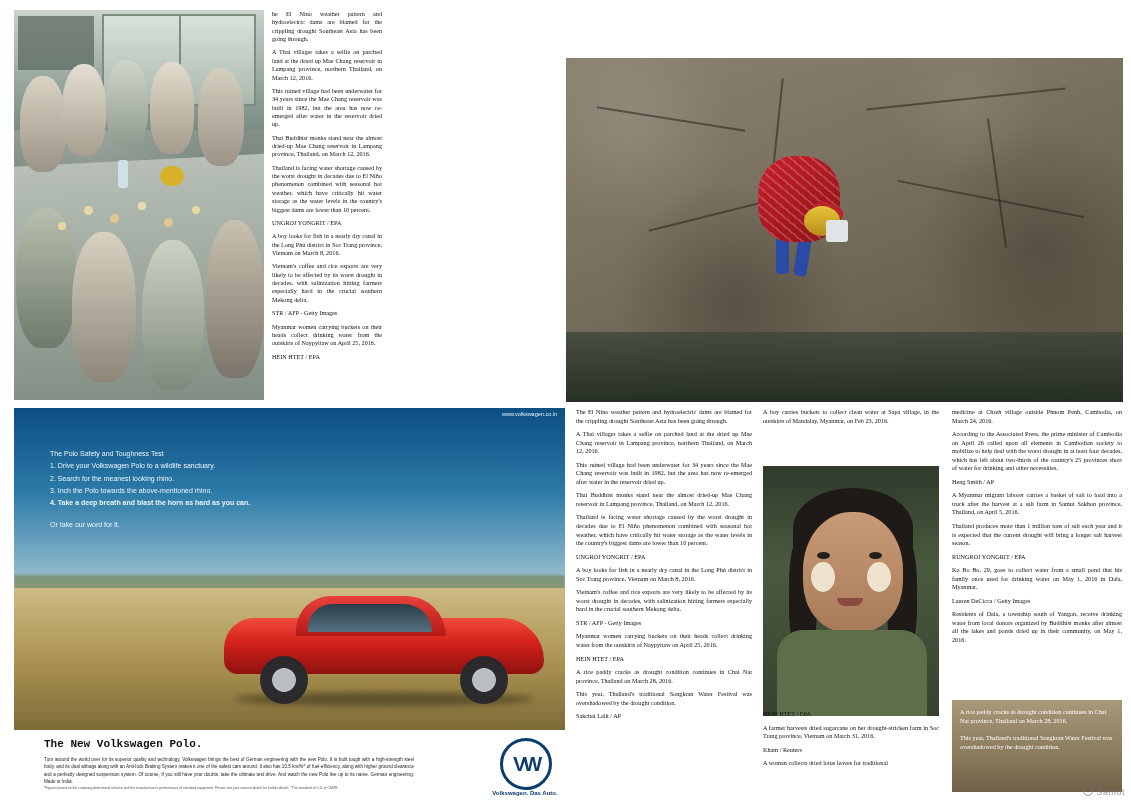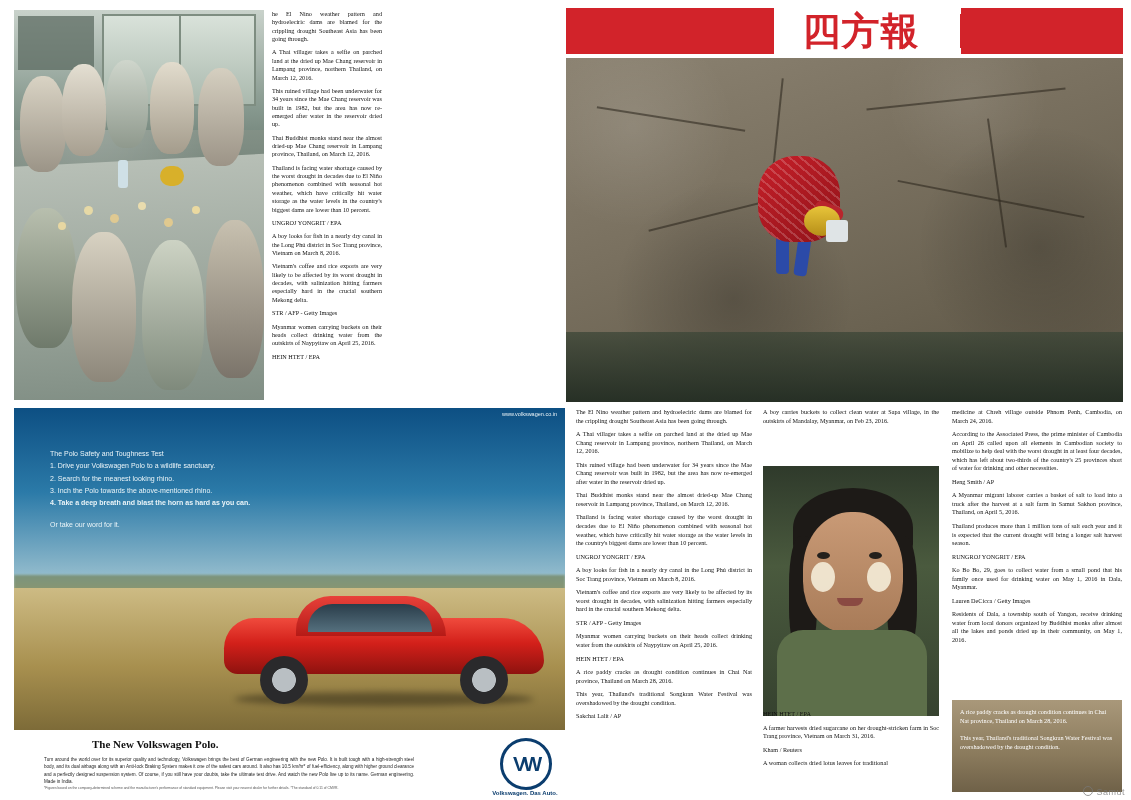--- a/index.html
+++ b/index.html
@@ -98,21 +98,21 @@
     background:linear-gradient(180deg,#f04b3d 0%, #d3201a 45%, #8e120f 100%);}
   .car-roof{position:absolute;left:72px;top:0;width:150px;height:40px;border-radius:38px 44px 0 0;
     background:linear-gradient(180deg,#e8413a,#b51a16);}
   .car-win{position:absolute;left:84px;top:8px;width:124px;height:28px;border-radius:26px 30px 0 0;
     background:linear-gradient(180deg,#2a3d4a,#55707e);}
   .wheel{position:absolute;top:60px;width:48px;height:48px;border-radius:50%;
     background:radial-gradient(circle at 50% 50%, #b9bfc3 0 34%, #2a2a2c 36% 100%);}
   .wheel.f{left:36px;}
   .wheel.r{left:236px;}
   .car-shadow{position:absolute;left:10px;top:96px;width:300px;height:14px;border-radius:50%;background:rgba(0,0,0,.35);filter:blur(3px);}
-  .ad-title{position:absolute;left:30px;top:330px;font-size:11px;font-weight:bold;font-family:Liberation Serif, serif;color:#111;margin-left:48px;}
+  .ad-title{position:absolute;left:30px;top:330px;font-size:11px;font-weight:bold;font-family:Liberation Mono, monospace;color:#111;}
   .ad-body{position:absolute;left:30px;top:348px;width:370px;font-size:4.6px;line-height:1.6;color:#222;
     font-family:"Liberation Sans", sans-serif;text-align:justify;}
   .ad-legal{position:absolute;left:30px;top:378px;width:440px;font-size:3.4px;line-height:1.5;color:#555;
     font-family:"Liberation Sans", sans-serif;}
   .vw-logo{position:absolute;left:486px;top:330px;width:46px;height:46px;border-radius:50%;
     border:3px solid #0b3d6e;color:#0b3d6e;display:flex;align-items:center;justify-content:center;
     font-family:"Liberation Sans", sans-serif;font-weight:bold;font-size:20px;letter-spacing:-3px;background:#fff;}
   .vw-tag{position:absolute;left:452px;top:382px;width:118px;text-align:center;font-size:6px;font-weight:bold;
     color:#0b3d6e;font-family:"Liberation Sans", sans-serif;}
 
@@ -187,27 +187,20 @@
     <p>Thai Buddhist monks stand near the almost dried-up Mae Chang reservoir in Lampang province, Thailand, on March 12, 2016.</p>
     <p>Thailand is facing water shortage caused by the worst drought in decades due to El Niño phenomenon combined with seasonal hot weather, which have critically hit water storage as the water levels in the country's biggest dams are lower than 10 percent.</p>
     <p>UNGROJ YONGRIT / EPA</p>
     <p>A boy looks for fish in a nearly dry canal in the Long Phú district in Soc Trang province, Vietnam on March 8, 2016.</p>
     <p>Vietnam's coffee and rice exports are very likely to be affected by its worst drought in decades, with salinization hitting farmers especially hard in the crucial southern Mekong delta.</p>
     <p>STR / AFP - Getty Images</p>
     <p>Myanmar women carrying buckets on their heads collect drinking water from the outskirts of Naypyitaw on April 25, 2016.</p>
     <p>HEIN HTET / EPA</p>
   </div>
 
-  <div class="masthead">
-    <div class="mh-red-l"></div>
-    <div class="mh-red-r"></div>
-    <div class="mh-bar l"></div>
-    <div class="mh-bar r"></div>
-    <div class="mh-title">四方報</div>
-  </div>
 
   <div class="hero">
     <div class="hero-ground"></div>
     <div class="crack" style="left:30px;top:60px;width:150px;height:2px;transform:rotate(9deg);"></div>
     <div class="crack" style="left:300px;top:40px;width:200px;height:2px;transform:rotate(-6deg);"></div>
     <div class="crack" style="left:80px;top:150px;width:180px;height:2px;transform:rotate(-14deg);"></div>
     <div class="crack" style="left:330px;top:140px;width:190px;height:2px;transform:rotate(11deg);"></div>
     <div class="crack" style="left:210px;top:20px;width:2px;height:110px;transform:rotate(6deg);"></div>
     <div class="crack" style="left:430px;top:60px;width:2px;height:130px;transform:rotate(-8deg);"></div>
     <div class="hero-water"></div>

